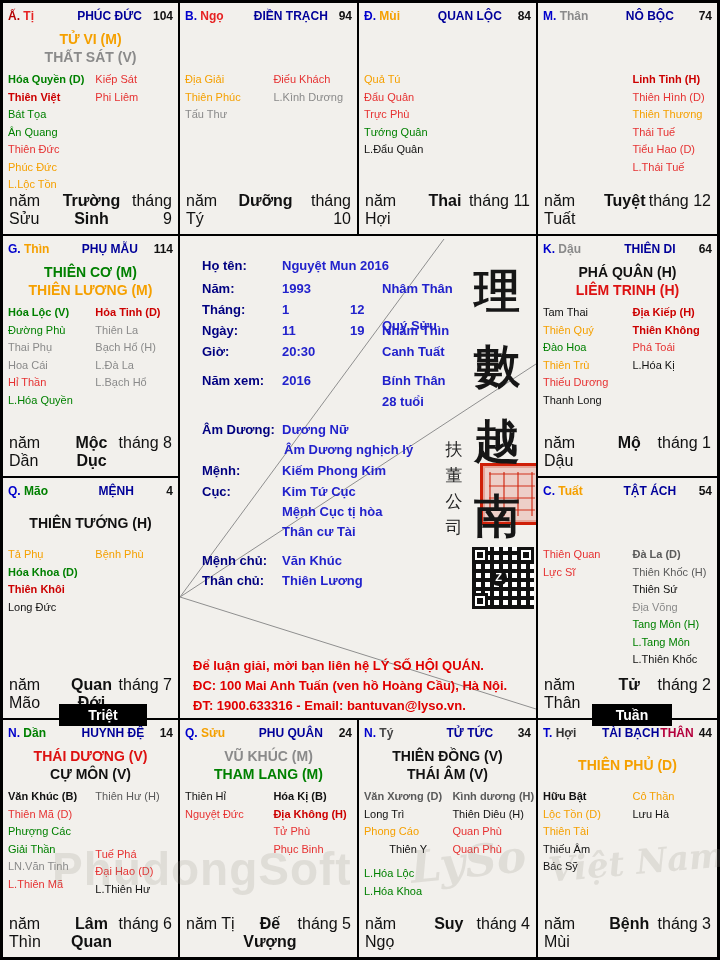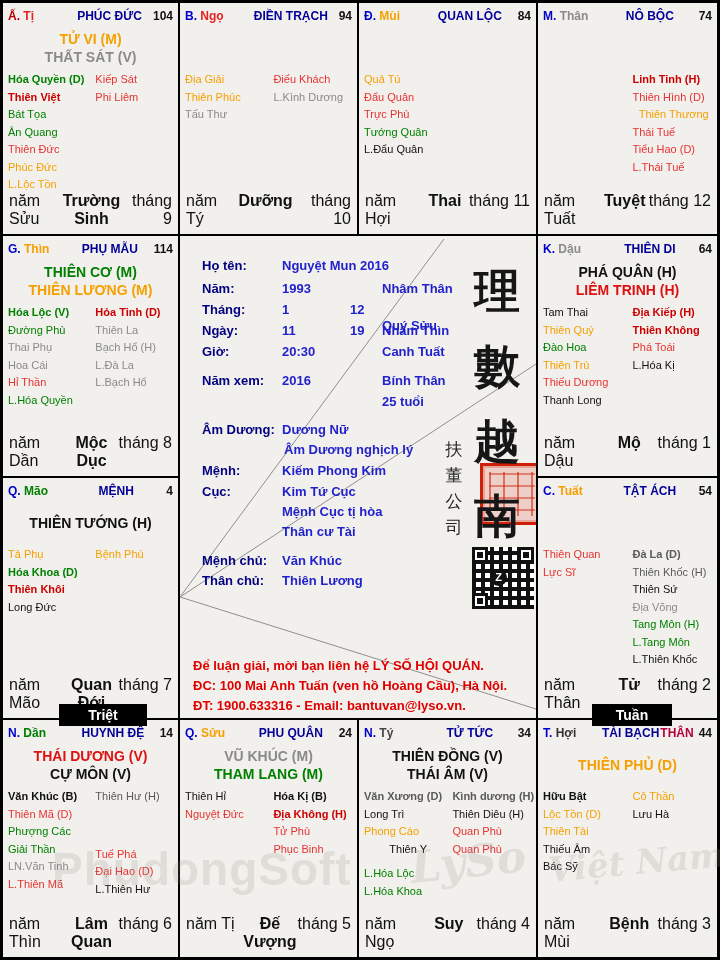--- a/index.html
+++ b/index.html
@@ -171,21 +171,21 @@
         <span class="sb"><span style="color: rgb(0, 0, 204);">M.</span> <span style="color: rgb(138, 138, 138);">Thân</span></span>
         <span class="pname">NÔ BỘC</span>
         <span class="pnum">74</span>
       </div>
       <div class="mains"></div>
       <div class="cols">
         <div class="col-l"></div>
         <div class="col-r">
             <div style="color: rgb(204, 0, 0); font-weight: bold;">Linh Tinh (H)</div>
             <div style="color: rgb(230, 50, 50);">Thiên Hình (D)</div>
-            <div style="color: rgb(245, 160, 0); text-align: center;">Thiên Thương</div>
+            <div style="color: rgb(245, 160, 0);">Thiên Thương</div>
             <div style="color: rgb(230, 50, 50);">Thái Tuế</div>
             <div style="color: rgb(230, 50, 50);">Tiểu Hao (D)</div>
             <div style="color: rgb(230, 50, 50);">L.Thái Tuế</div>
           </div>
       </div>
       <div class="foot">
         <span class="fy">năm Tuất</span>
         <span class="fp">Tuyệt</span>
         <span class="fm">tháng 12</span>
       </div>
@@ -249,21 +249,21 @@
       <span class="val" style="left:170px;top:87px">19</span>
       <span class="val" style="left:202px;top:87px">Nhâm Thìn</span>
 
       <span class="lbl" style="left:22px;top:108px">Giờ:</span>
       <span class="val" style="left:102px;top:108px">20:30</span>
       <span class="val" style="left:202px;top:108px">Canh Tuất</span>
 
       <span class="lbl" style="left:22px;top:137px">Năm xem:</span>
       <span class="val" style="left:102px;top:137px">2016</span>
       <span class="val" style="left:202px;top:137px">Bính Thân</span>
-      <span class="val" style="left:202px;top:158px">25 tuổi</span>
+      <span class="val" style="left:202px;top:158px">28 tuổi</span>
 
       <span class="lbl" style="left:22px;top:186px">Âm Dương:</span>
       <span class="val" style="left:102px;top:186px">Dương Nữ</span>
       <span class="val" style="left:104px;top:206px">Âm Dương nghịch lý</span>
 
       <span class="lbl" style="left:22px;top:227px">Mệnh:</span>
       <span class="val" style="left:102px;top:227px">Kiếm Phong Kim</span>
 
       <span class="lbl" style="left:22px;top:248px">Cục:</span>
       <span class="val" style="left:102px;top:248px">Kim Tứ Cục</span>

